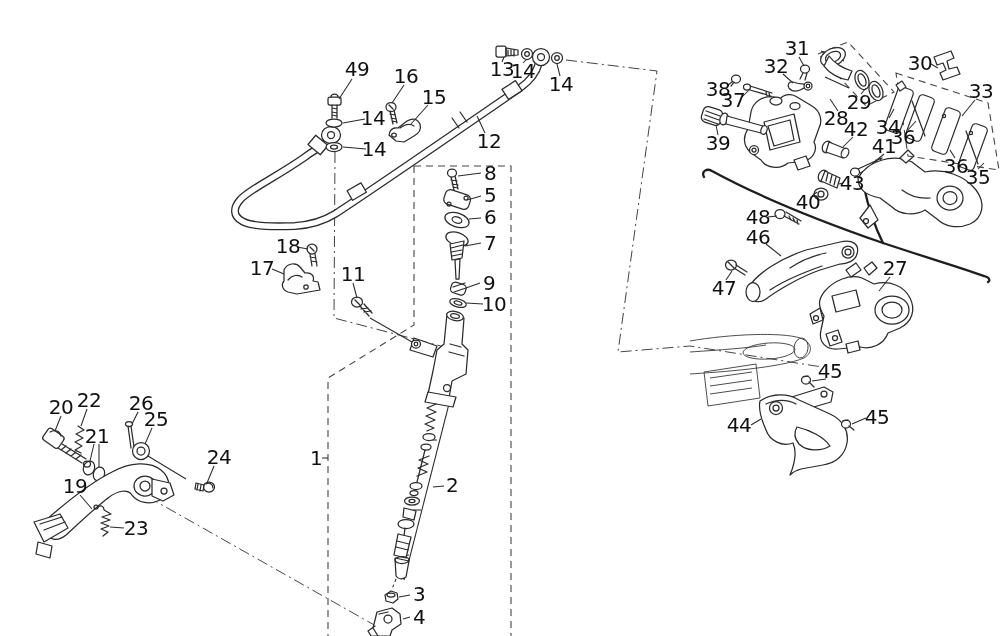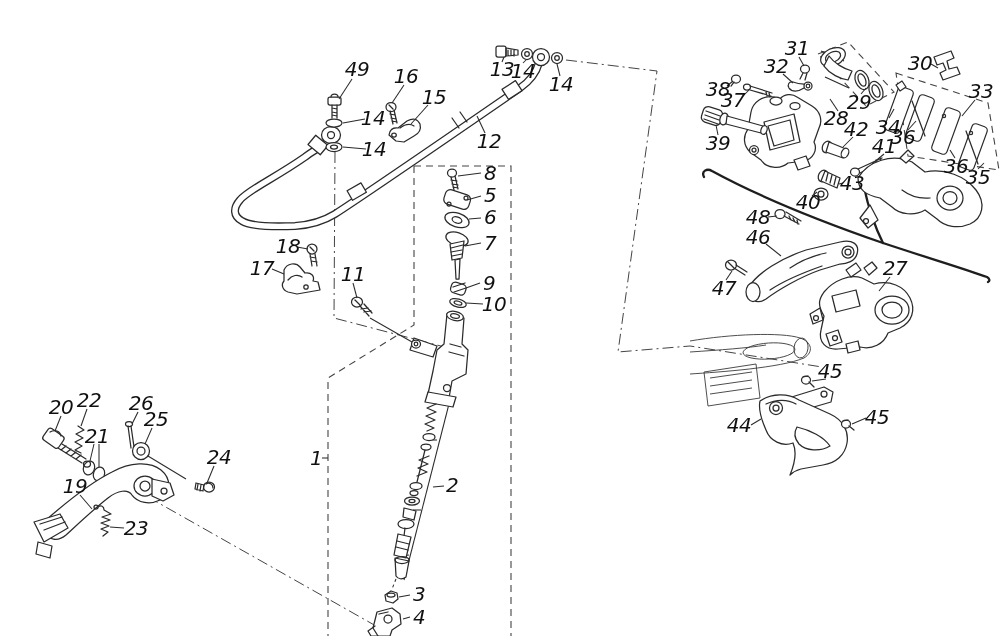--- a/index.html
+++ b/index.html
@@ -1,17 +1,17 @@
 <!DOCTYPE html>
 <html><head>
 <meta charset="utf-8">
 <style>
   html,body{margin:0;padding:0;background:#fff;}
   .stage{position:relative;width:1000px;height:636px;background:#fff;overflow:hidden;
-         font-family:"Liberation Sans",sans-serif;font-style:italic;}
+         font-family:"Liberation Sans",sans-serif;}
   svg{position:absolute;left:0;top:0;}
   svg .ln{stroke:#2b2b2b;fill:none;stroke-width:1.25;stroke-linecap:round;stroke-linejoin:round;}
   svg .fw{stroke:#2b2b2b;fill:#ffffff;stroke-width:1.25;stroke-linejoin:round;}
   svg .thin{stroke:#3a3a3a;fill:none;stroke-width:0.9;stroke-linejoin:round;}
   svg .dashed{stroke:#444;fill:none;stroke-width:1.1;stroke-dasharray:7 5;}
   svg .dashdot{stroke:#444;fill:none;stroke-width:1;stroke-dasharray:11 4 2 4;}
   svg .leader{stroke:#2b2b2b;fill:none;stroke-width:1.05;}
   svg .tube-o{stroke:#2b2b2b;fill:none;stroke-width:8;stroke-linecap:round;}
   svg .tube-i{stroke:#ffffff;fill:none;stroke-width:5.4;stroke-linecap:round;}
   svg .swoosh{stroke:#1e1e1e;fill:none;stroke-width:2.3;stroke-linecap:round;}

